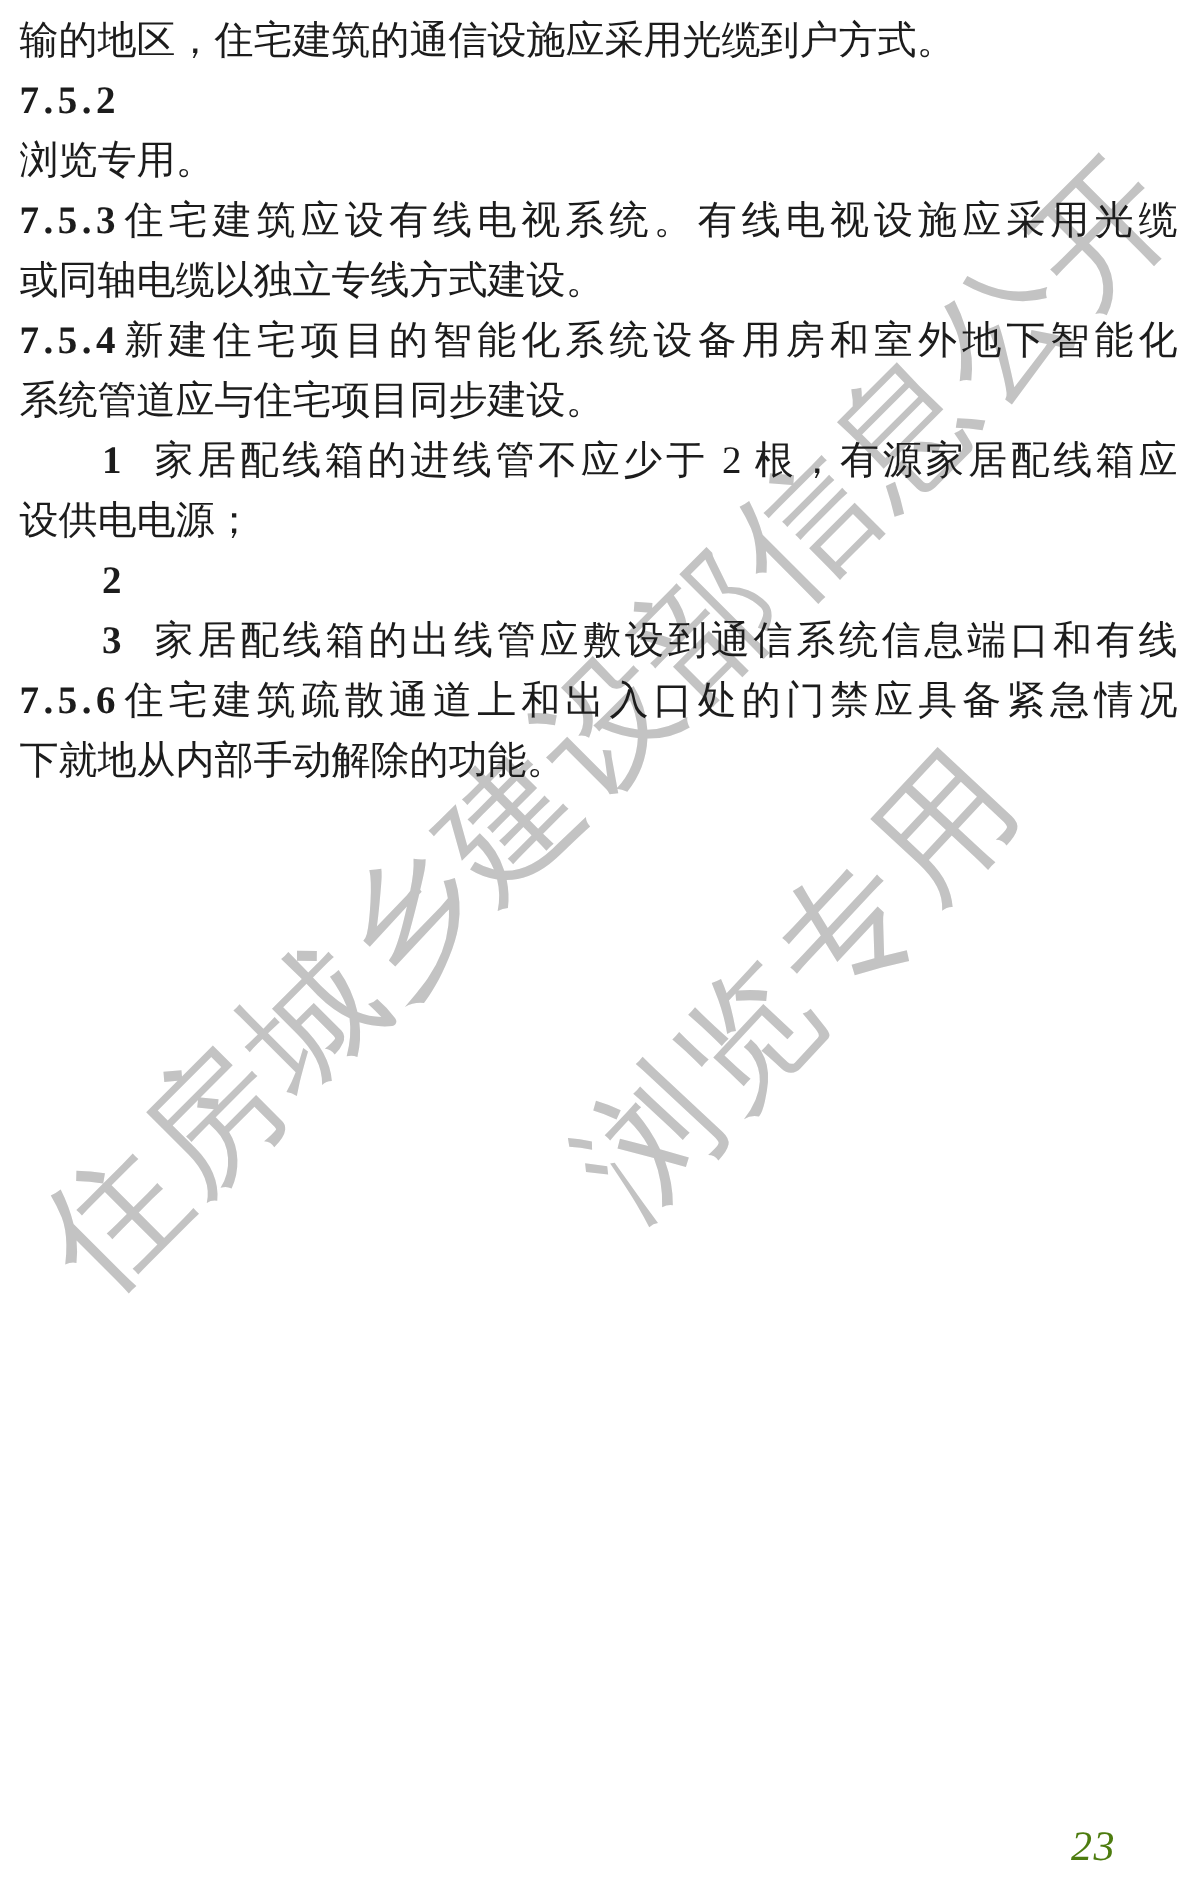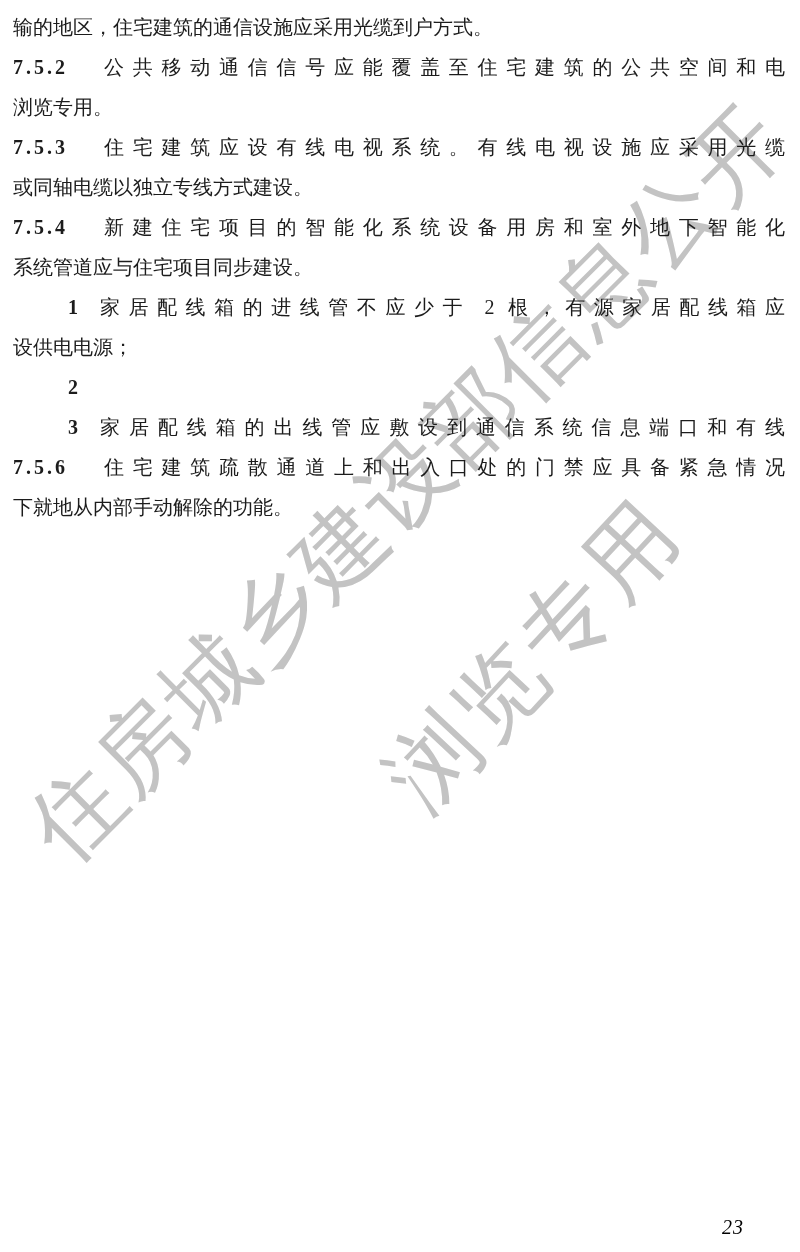--- a/index.html
+++ b/index.html
@@ -16,30 +16,30 @@
     position: absolute;
     left: 13px;
     top: 7px;
     width: 772px;
     z-index: 2;
   }
   .line {
     display: flex;
     align-items: baseline;
     line-height: 40px;
-    font-size: 20px;
+    font-size: 26px;
     white-space: nowrap;
   }
   .line .lbl {
     flex: none;
     font-weight: bold;
   }
   .line.clause .lbl {
     letter-spacing: 3px;
-    margin-right: 36px;
+    margin-right: 3px;
   }
   .line.item { padding-left: 55px; }
   .line.item .lbl { margin-right: 22px; }
   .line .txt {
     flex: 1 1 auto;
     min-width: 0;
   }
   .line .txt.fill {
     text-align: justify;
     text-align-last: justify;
@@ -66,43 +66,42 @@
     left: 343px;
     top: 611px;
     width: 378px;
     letter-spacing: 6px;
     transform: rotate(-47deg);
   }
   .page-number {
     position: absolute;
     right: 56px;
     top: 1216px;
-    font-size: 20px;
+    font-size: 28px;
     font-style: italic;
     letter-spacing: 1px;
-    color: #000000;
+    color: #4d7c0f;
     z-index: 2;
   }
 </style>
 </head>
 <body>
 
 <div class="page">
 
   <div class="watermark wm-long">住房城乡建设部信息公开</div>
 
   <div class="watermark wm-short">浏览专用</div>
 
   <div class="text-block">
       <div class="line plain">
         <span class="txt">输的地区，住宅建筑的通信设施应采用光缆到户方式。</span>
       </div>
       <div class="line clause">
         <span class="lbl">7.5.2</span>
-        <span class="txt fill">公共移动通信信号应能覆盖至住宅建筑的公共空间和电</span>
       </div>
       <div class="line plain">
         <span class="txt">浏览专用。</span>
       </div>
       <div class="line clause">
         <span class="lbl">7.5.3</span>
         <span class="txt fill">住宅建筑应设有线电视系统。有线电视设施应采用光缆</span>
       </div>
       <div class="line plain">
         <span class="txt">或同轴电缆以独立专线方式建设。</span>

